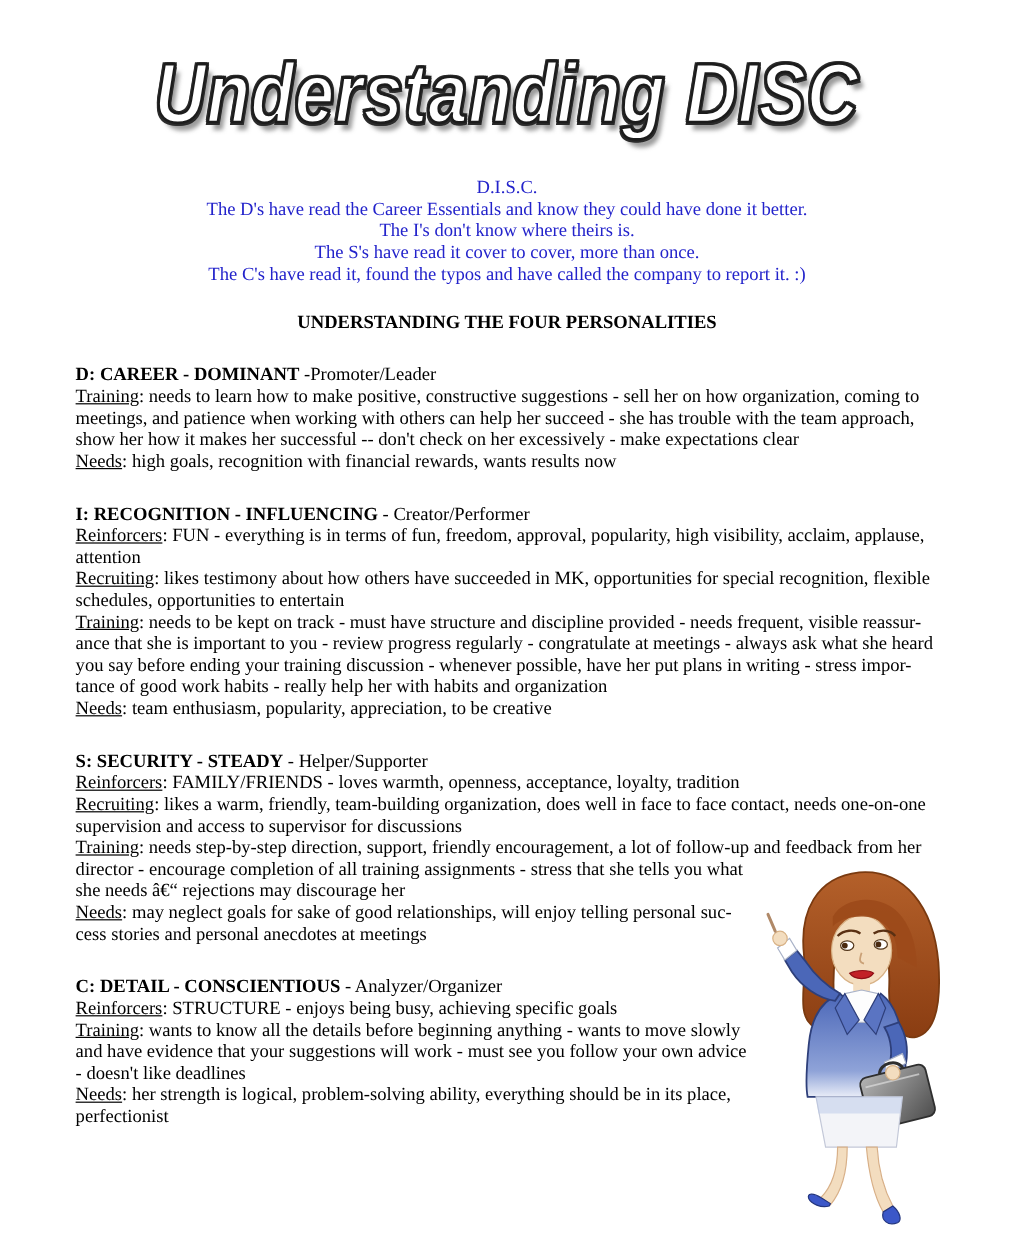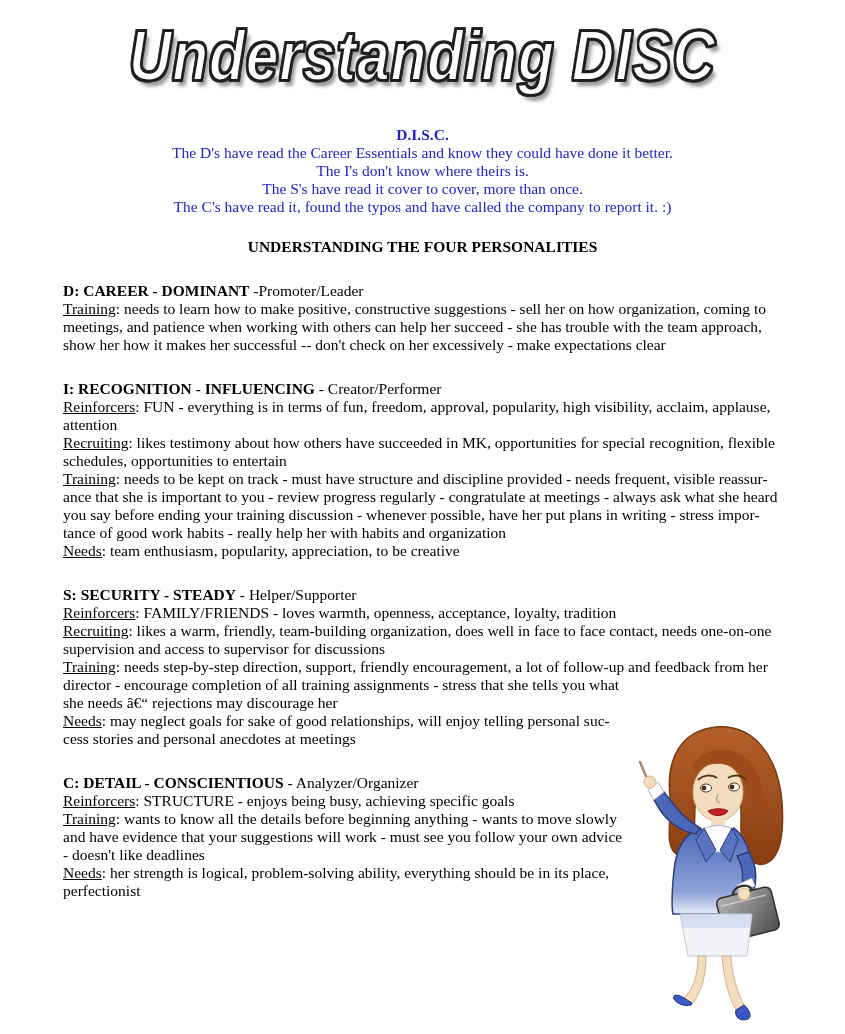--- a/index.html
+++ b/index.html
@@ -6,21 +6,21 @@
   .page {
     position:relative;
     width:845px; height:1034px;
     background:#ffffff;
     overflow:hidden;
     font-family:"Liberation Serif", serif;
     color:#000;
   }
   
   .title-wrap {
-    padding-top:12px;
+    padding-top:34px;
     text-align:center;
     height:92px;
   }
   .title-text {
     display:inline-block;
     font-family:"Liberation Sans", sans-serif;
     font-style:italic;
     font-weight:700;
     font-size:70px;
     line-height:88px;
@@ -37,21 +37,21 @@
     transform-origin:center;
   }
   
   .joke {
     margin-top:22px;
     text-align:center;
     color:#2323cb;
     font-size:15.5px;
     line-height:18px;
   }
-  .joke .joke-heading { font-weight:bold; }
+  .joke .joke-heading { font-weight:normal; }
   
   .main-heading {
     margin:22px 0 11px 0;
     text-align:center;
     font-size:15.5px;
     line-height:18px;
     font-weight:bold;
     color:#000;
   }
   
@@ -91,20 +91,21 @@
 
   <h2 class="main-heading">UNDERSTANDING THE FOUR PERSONALITIES</h2>
 
   <div class="doc">
 
     <section class="sec">
       <p class="sec-title"><b>D: CAREER - DOMINANT</b><span> -Promoter/Leader</span></p>
       <p class="para"><span class="lbl">Training</span><span class="txt">: needs to learn how to make positive, constructive suggestions - sell her on how organization, coming to
 meetings, and patience when working with others can help her succeed - she has trouble with the team approach,
 show her how it makes her successful -- don't check on her excessively - make expectations clear</span></p>
+      <p class="para"><span class="lbl">Needs</span><span class="txt">: high goals, recognition with financial rewards, wants results now</span></p>
     </section>
 
     <section class="sec">
       <p class="sec-title"><b>I: RECOGNITION - INFLUENCING</b><span> - Creator/Performer</span></p>
       <p class="para"><span class="lbl">Reinforcers</span><span class="txt">: FUN - everything is in terms of fun, freedom, approval, popularity, high visibility, acclaim, applause,
 attention</span></p>
       <p class="para"><span class="lbl">Recruiting</span><span class="txt">: likes testimony about how others have succeeded in MK, opportunities for special recognition, flexible
 schedules, opportunities to entertain</span></p>
       <p class="para"><span class="lbl">Training</span><span class="txt">: needs to be kept on track - must have structure and discipline provided - needs frequent, visible reassur-
 ance that she is important to you - review progress regularly - congratulate at meetings - always ask what she heard

